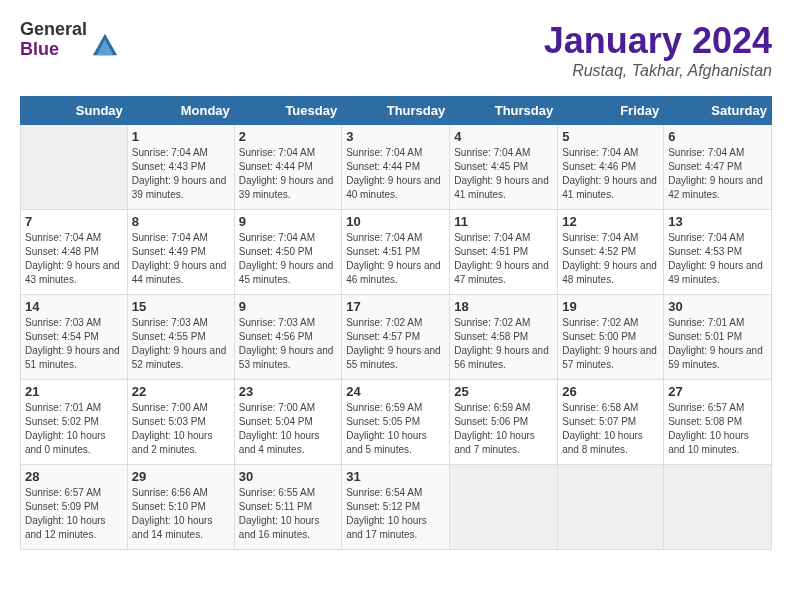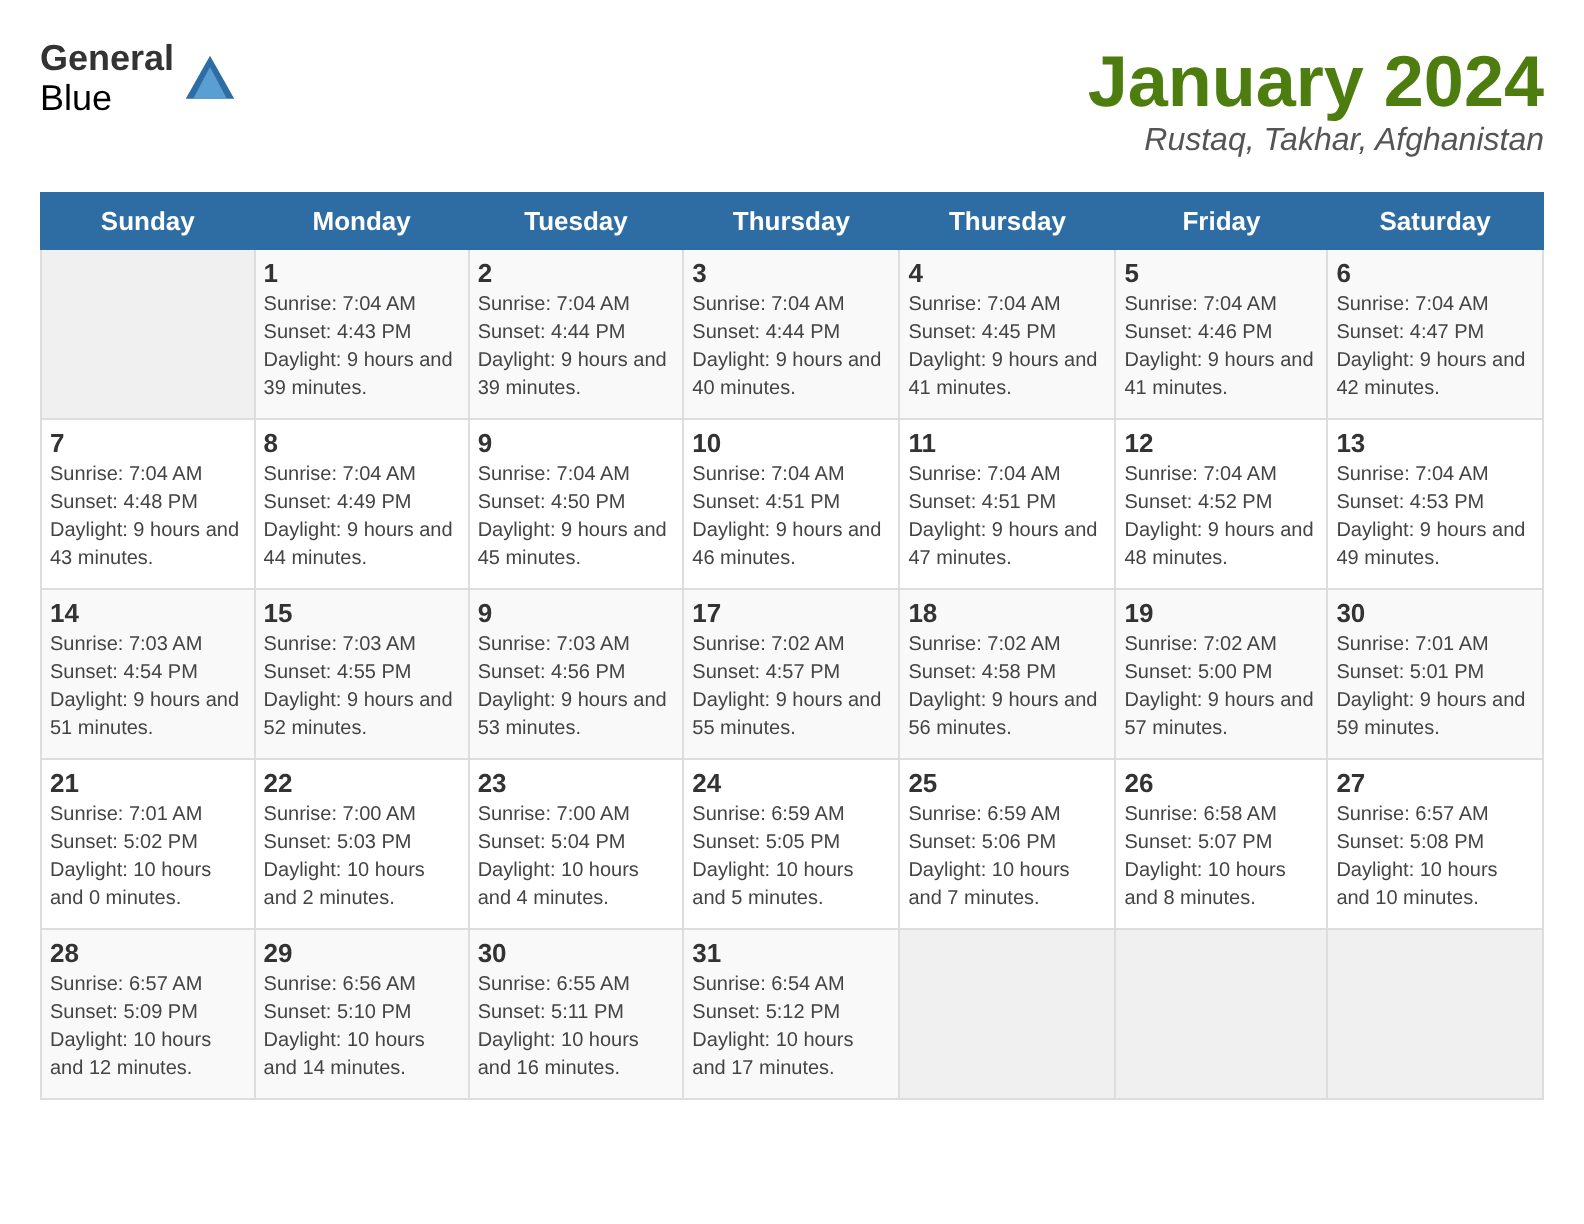--- a/index.html
+++ b/index.html
@@ -11,67 +11,67 @@
       padding: 20px;
     }
     .header {
       display: flex;
       justify-content: space-between;
       align-items: flex-start;
       margin-bottom: 16px;
     }
     .logo {
       display: flex;
-      align-items: center;
+      align-items: flex-end;
     }
     .logo-text {
       display: flex;
       flex-direction: column;
       line-height: 1.1;
     }
     .logo-general {
       font-size: 18px;
       font-weight: bold;
       color: #333;
     }
     .logo-blue {
       font-size: 18px;
-      font-weight: normal;
-      color: #000000;
+      font-weight: bold;
+      color: #701a75;
     }
     .logo-icon {
       width: 28px;
       height: 28px;
       margin-left: 4px;
     }
     .title-section {
       text-align: right;
     }
     .main-title {
       font-size: 36px;
       font-weight: bold;
-      color: #4d7c0f;
+      color: #4c1d95;
     }
     .subtitle {
       font-size: 16px;
       color: #555;
       font-style: italic;
     }
     .calendar {
       width: 100%;
       border-collapse: collapse;
       font-size: 11px;
     }
     .calendar thead tr {
       background-color: #2e6da4;
       color: #fff;
     }
     .calendar thead th {
       padding: 6px 4px;
-      text-align: center;
+      text-align: right;
       font-size: 13px;
       font-weight: bold;
       border: 1px solid #2e6da4;
     }
     .calendar tbody tr {
       background-color: #fff;
     }
     .calendar tbody tr:nth-child(odd) {
       background-color: #f9f9f9;
     }

